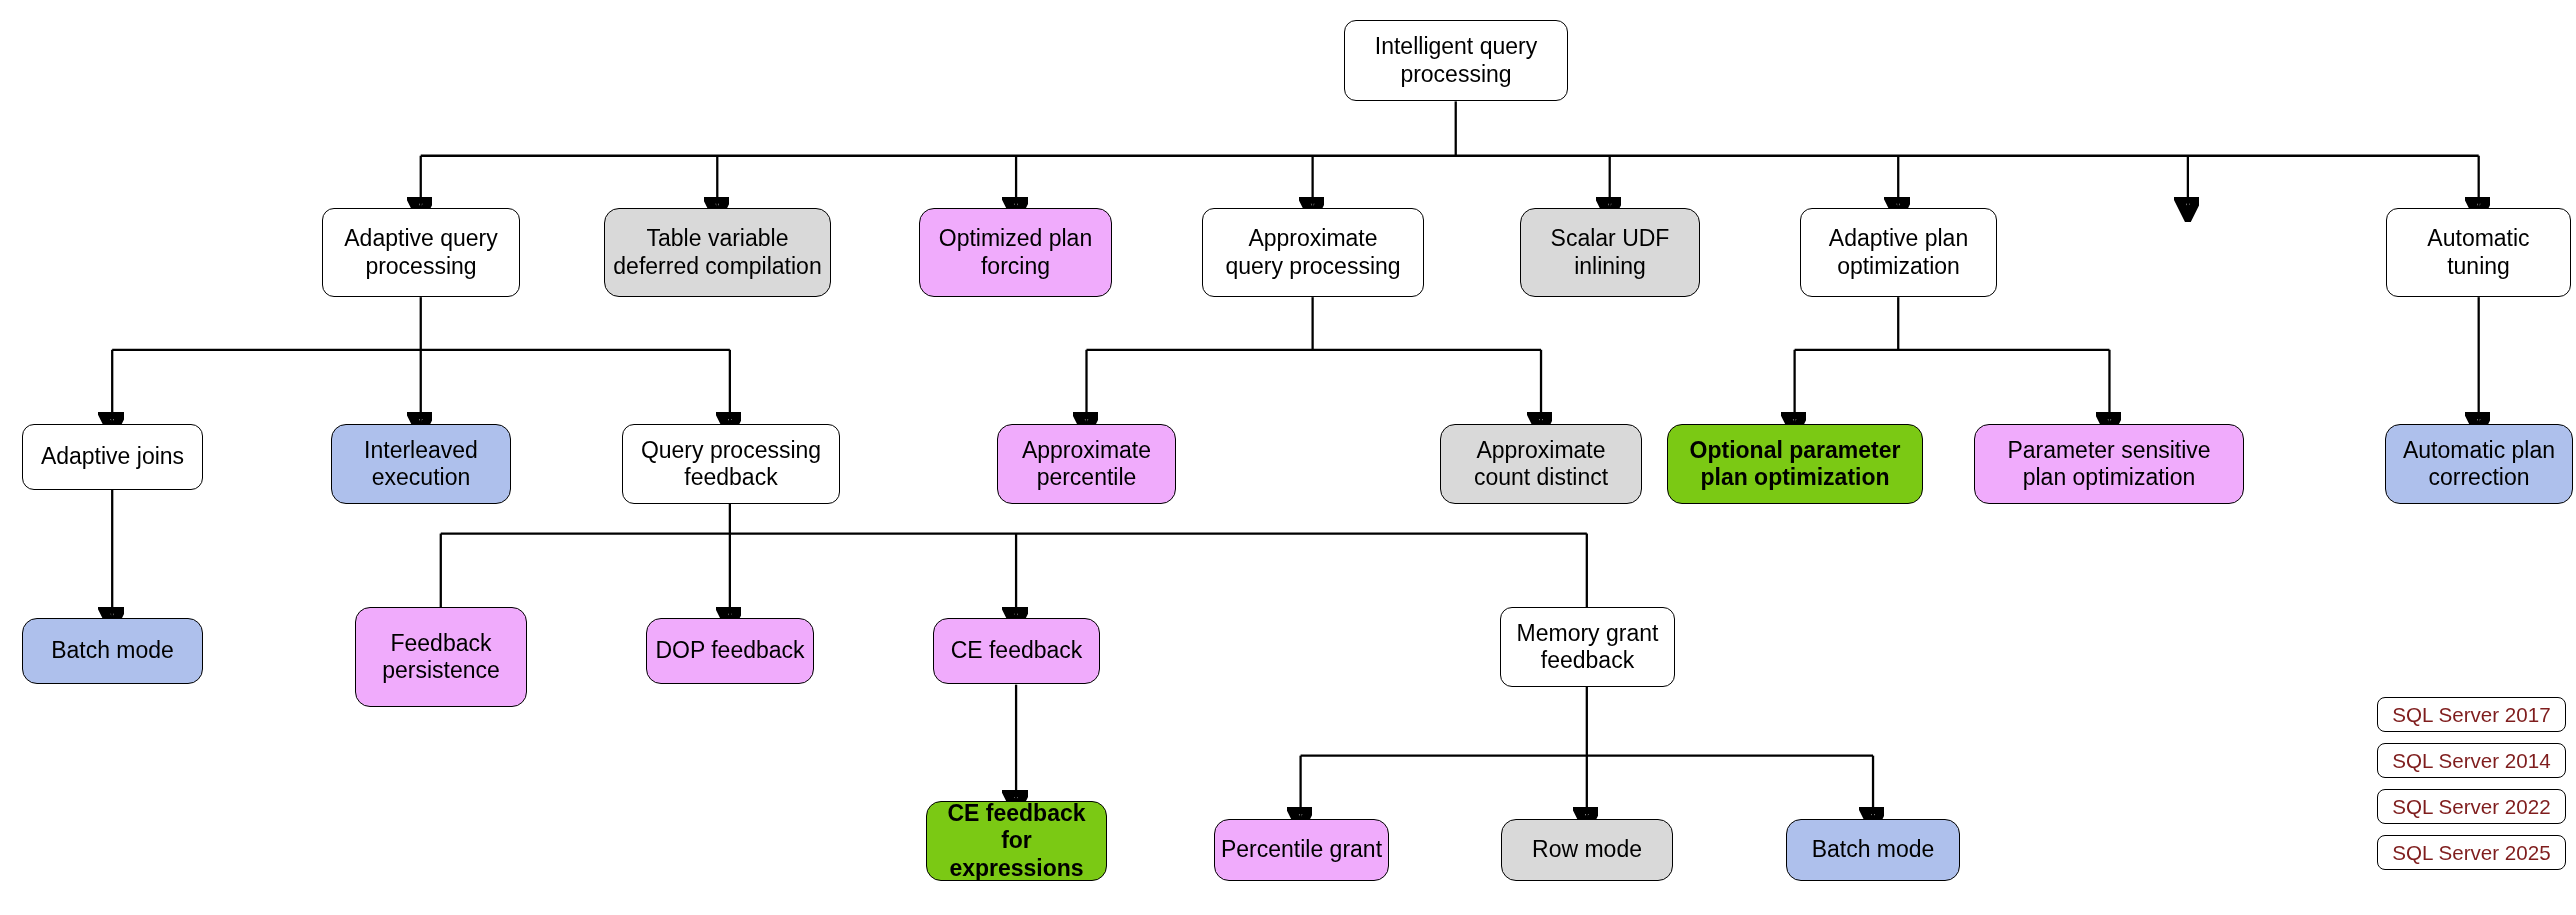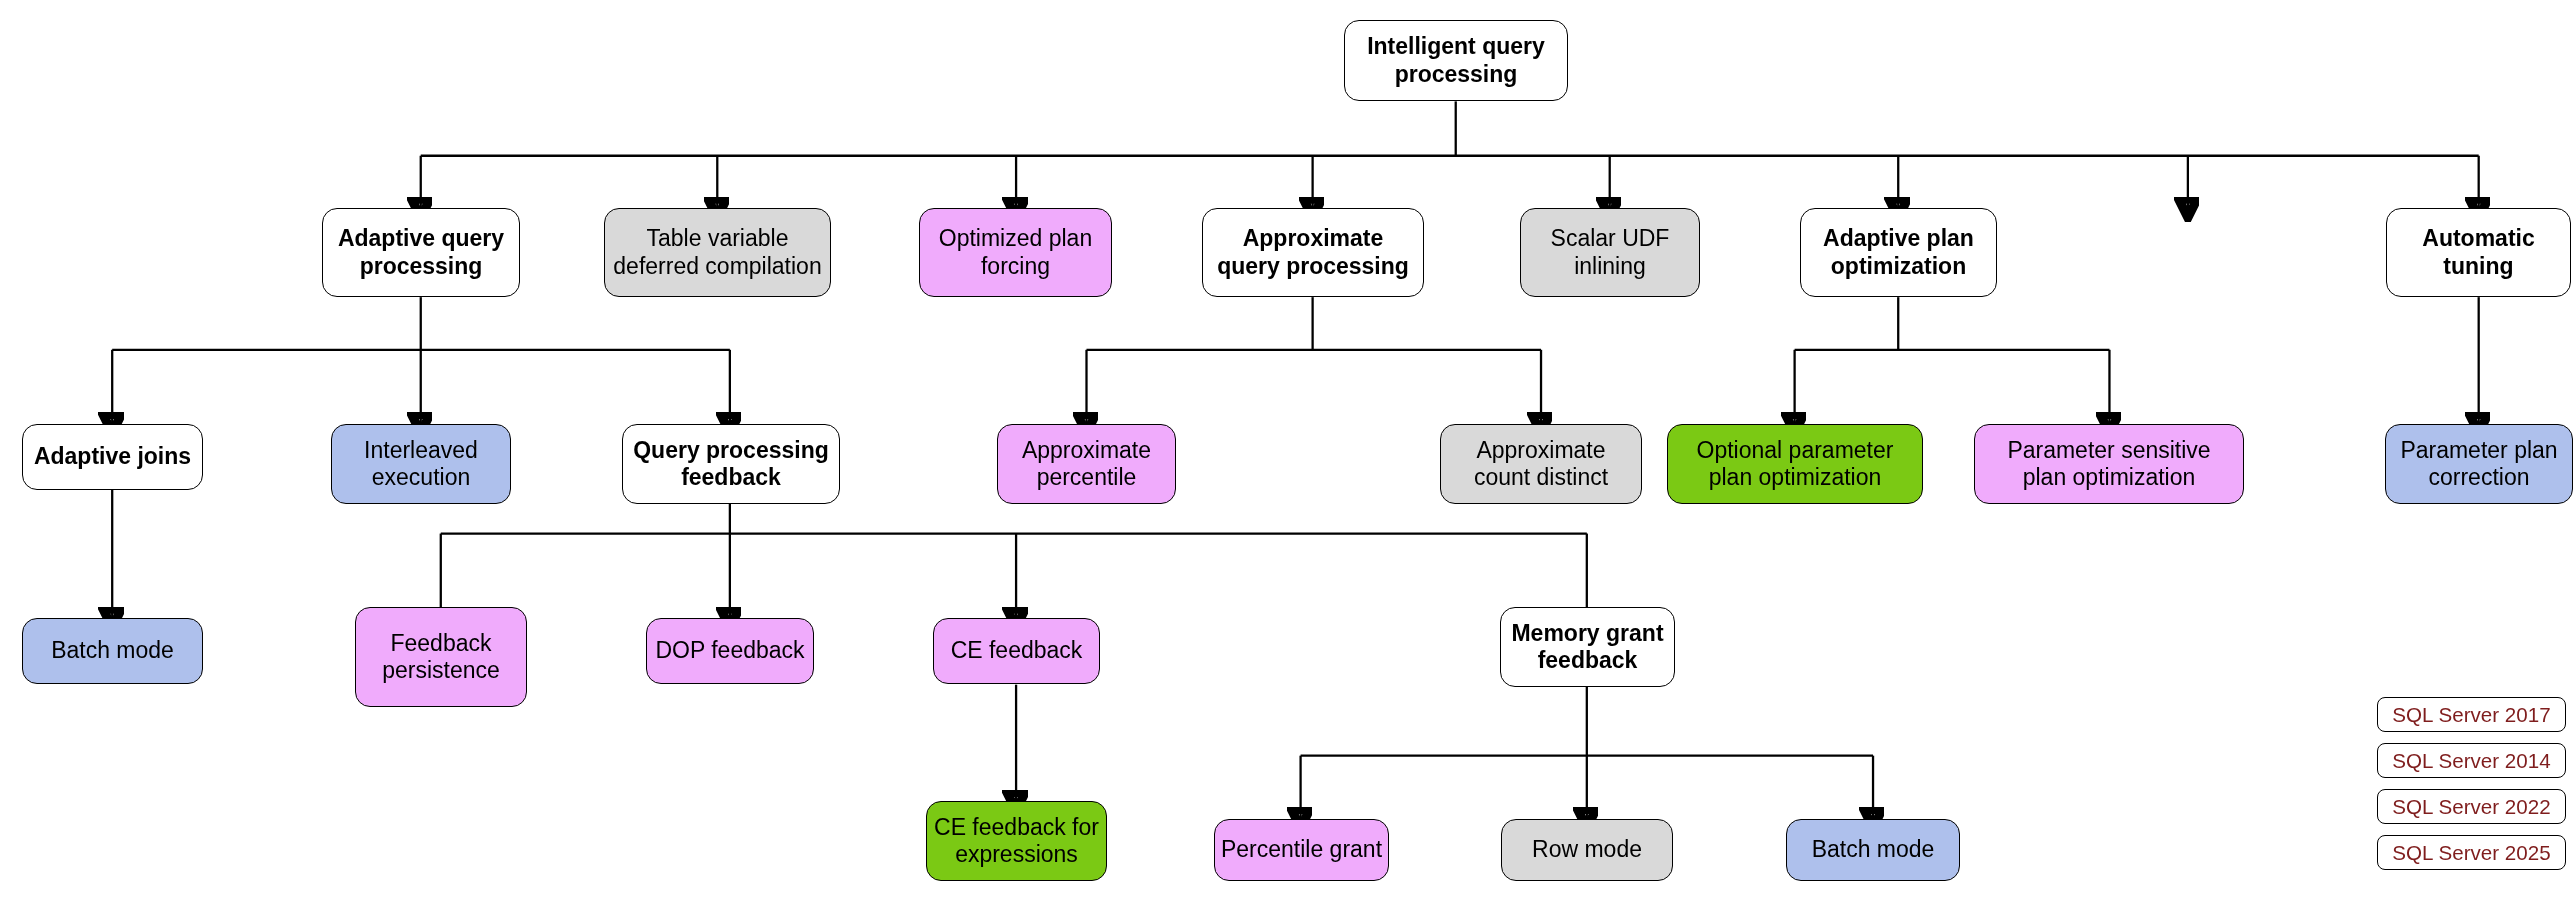--- a/index.html
+++ b/index.html
@@ -24,25 +24,25 @@
     align-items: center;
     justify-content: center;
     text-align: center;
     color: #000000;
     font-size: 23px;
     line-height: 1.18;
     padding: 2.3px 5.7px;
     white-space: pre-line;
     background: #ffffff;
   }
-  .node.white  { background: #ffffff; font-weight: bold; }
+  .node.white  { background: #ffffff; font-weight: normal; border-radius: 12px; }
   .node.gray   { background: #d9d9d9; font-weight: normal; }
   .node.orange { background: #f0abfc; font-weight: normal; }
   .node.blue   { background: #aec0ec; font-weight: normal; }
-  .node.green  { background: #7bc914; font-weight: normal; }
+  .node.green  { background: #7bc914; font-weight: bold; }
 
   .legend-box {
     position: absolute;
     box-sizing: border-box;
     border: 1.7px solid #000000;
     border-radius: 8px;
     display: flex;
     align-items: center;
     justify-content: center;
     font-size: 20.6px;
@@ -156,21 +156,21 @@
 
   <div class="node gray" style="left:1440px; top:424px; width:202px; height:80px;">Approximate
 count distinct</div>
 
   <div class="node green" style="left:1667px; top:424px; width:256px; height:80px;">Optional parameter
 plan optimization</div>
 
   <div class="node orange" style="left:1974px; top:424px; width:270px; height:80px;">Parameter sensitive
 plan optimization</div>
 
-  <div class="node blue" style="left:2385px; top:424px; width:188px; height:80px;">Parameter plan
+  <div class="node blue" style="left:2385px; top:424px; width:188px; height:80px;">Automatic plan
 correction</div>
 
   <div class="node blue" style="left:22px; top:618px; width:181px; height:66px;">Batch mode</div>
 
   <div class="node orange" style="left:355px; top:607px; width:172px; height:100px;">Feedback
 persistence</div>
 
   <div class="node orange" style="left:646px; top:618px; width:168px; height:66px;">DOP feedback</div>
 
   <div class="node orange" style="left:933px; top:618px; width:167px; height:66px;">CE feedback</div>

